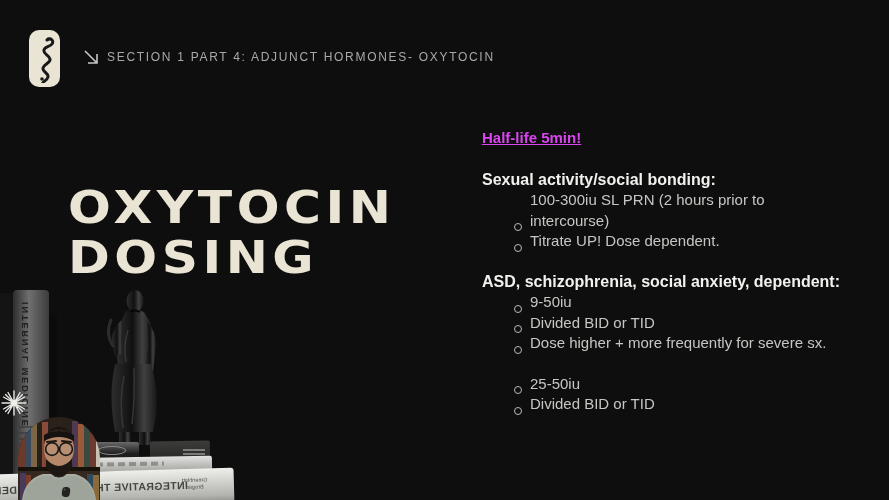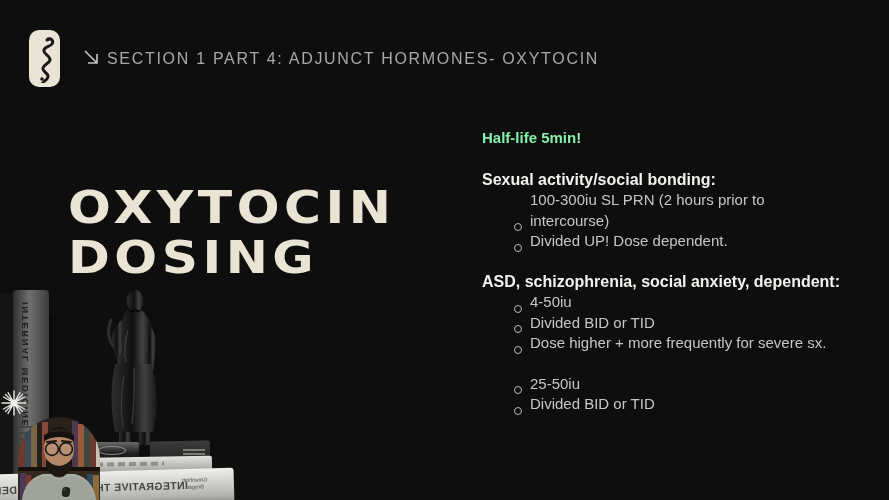--- a/index.html
+++ b/index.html
@@ -10,37 +10,37 @@
   }
   
   .logo{
     position:absolute;left:29px;top:30px;width:31px;height:57px;
     background:#e9e4d4;border-radius:10px;
     display:flex;align-items:center;justify-content:center;
   }
   .crumb-arrow{position:absolute;left:81px;top:47px;width:20px;height:20px;}
   .crumb-text{
     position:absolute;left:107px;top:50px;
-    font-size:16px;letter-spacing:1.7px;color:#a9a9a6;
+    font-size:12px;letter-spacing:1.7px;color:#a9a9a6;
     white-space:nowrap;
   }
   
   .title{
     position:absolute;left:68px;top:183px;margin:0;
     font-family:"DejaVu Sans","Liberation Sans",sans-serif;
     font-weight:bold;font-size:45px;line-height:50px;letter-spacing:4px;
     color:#e9e4d3;transform:scaleX(1.12);transform-origin:left top;
     white-space:nowrap;
   }
   
   .content{
     position:absolute;left:482px;top:128px;width:372px;
     color:#c6c6c3;font-size:15px;line-height:20.5px;
   }
-  .intro{font-weight:bold;color:#86efac;margin:0 0 21px 0;white-space:nowrap;}
+  .intro{font-weight:bold;color:#d946ef;margin:0 0 21px 0;white-space:nowrap;text-decoration:underline;}
   .section{margin:0 0 20px 0;}
   .heading{font-weight:bold;color:#f1f1ee;margin:0;white-space:nowrap;font-size:16px;line-height:20.5px;}
   ul.bullets{list-style:none;margin:0;padding:0;}
   li.bullet{display:flex;margin-left:32px;align-items:flex-end;}
   li.bullet .dot{
     flex:none;width:6px;height:6px;border:1.6px solid #b9b9b6;border-radius:50%;
     margin:7px 8px 0 0;
   }
   li.bullet .txt{white-space:nowrap;}
   li.bullet .txt.wrap{white-space:normal;max-width:252px;}
@@ -136,31 +136,31 @@
 
     <div class="section">
       <p class="heading">Sexual activity/social bonding:</p>
       <ul class="bullets">
         <li class="bullet">
           <span class="dot"></span>
           <span class="txt wrap">100-300iu SL PRN (2 hours prior to intercourse)</span>
         </li>
         <li class="bullet">
           <span class="dot"></span>
-          <span class="txt">Divided UP! Dose dependent.</span>
+          <span class="txt">Titrate UP! Dose dependent.</span>
         </li>
       </ul>
     </div>
 
     <div class="section">
       <p class="heading">ASD, schizophrenia, social anxiety, dependent:</p>
       <ul class="bullets">
         <li class="bullet">
           <span class="dot"></span>
-          <span class="txt">4-50iu</span>
+          <span class="txt">9-50iu</span>
         </li>
         <li class="bullet">
           <span class="dot"></span>
           <span class="txt">Divided BID or TID</span>
         </li>
         <li class="bullet">
           <span class="dot"></span>
           <span class="txt">Dose higher + more frequently for severe sx.</span>
         </li>
       </ul>

